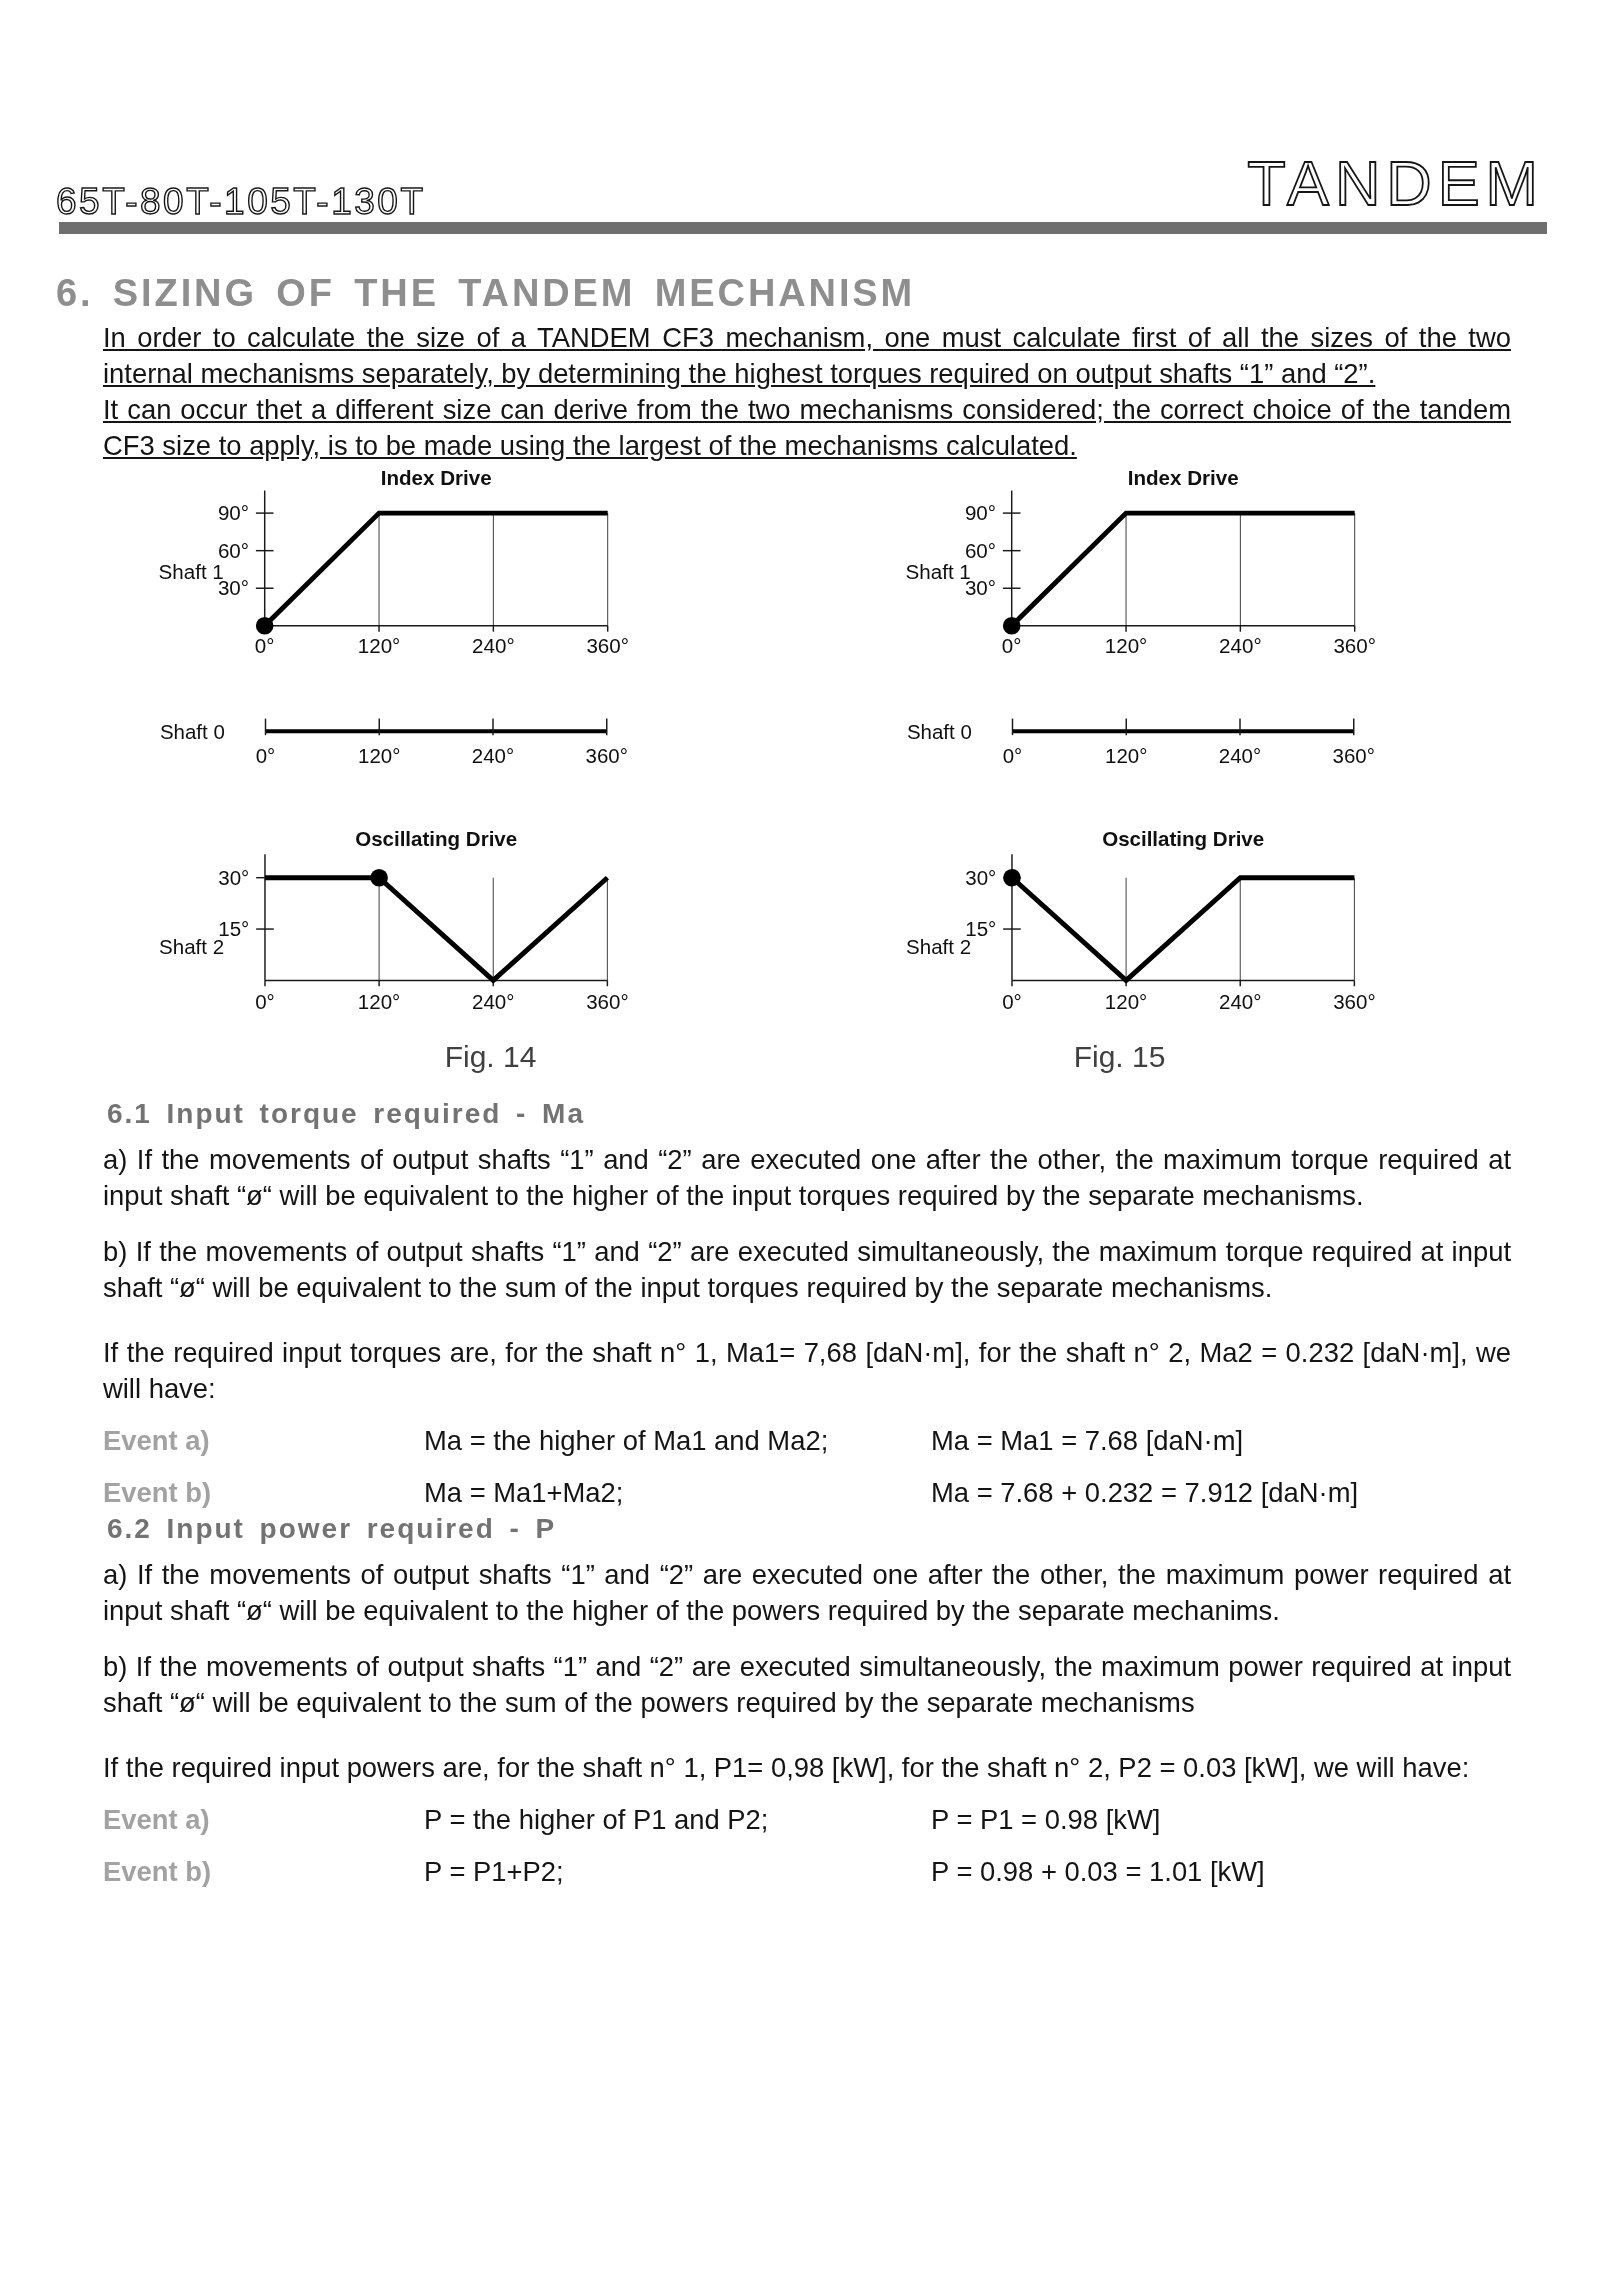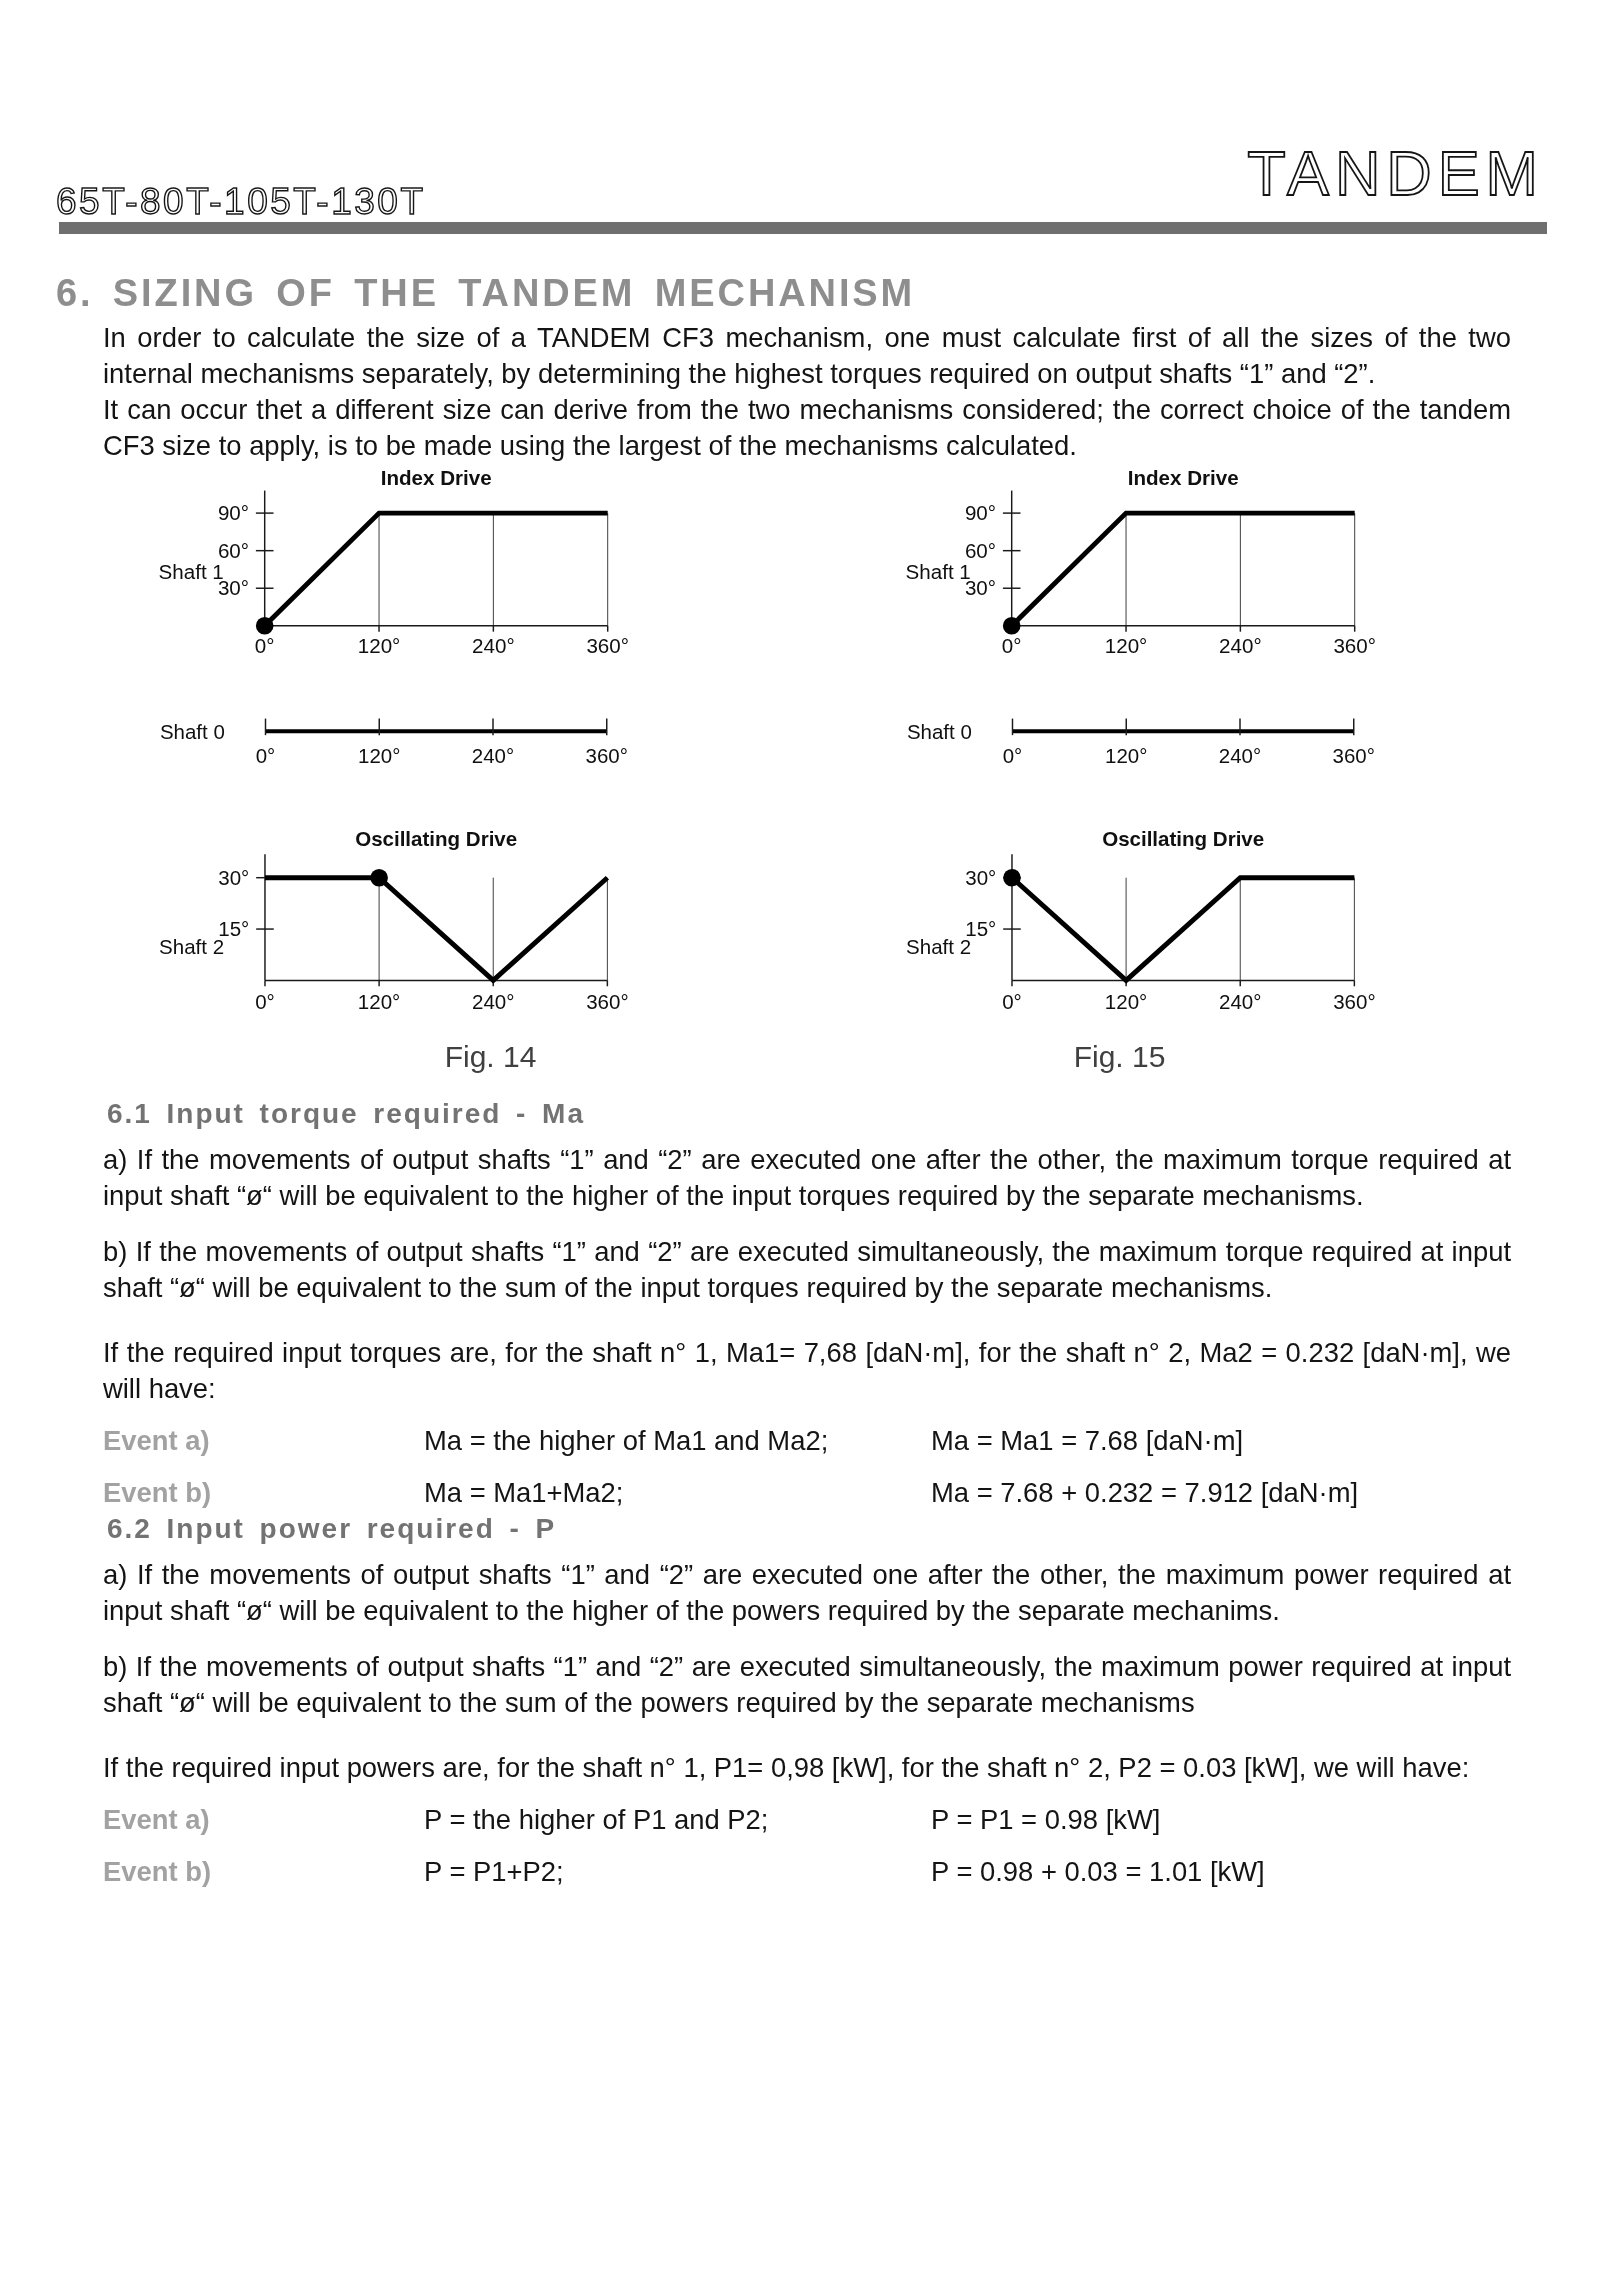--- a/index.html
+++ b/index.html
@@ -1,32 +1,32 @@
 <!DOCTYPE html>
 <html><head>
 <meta charset="utf-8">
 <style>
   html,body{margin:0;padding:0;background:#fff;}
   .page{position:relative;width:1620px;height:2128px;background:#ffffff;overflow:hidden;
         font-family:"Liberation Sans",sans-serif;color:#141414;}
 
   
   .model{position:absolute;left:56px;top:181px;font-size:37px;letter-spacing:2.5px;color:#151515;white-space:nowrap;}
-  .brand{position:absolute;right:76px;top:137px;font-size:63px;letter-spacing:5.9px;color:#151515;white-space:nowrap;}
+  .brand{position:absolute;right:76px;top:147px;font-size:63px;letter-spacing:5.9px;color:#151515;white-space:nowrap;}
   @supports (-webkit-text-stroke: 1px #000){
     .model{color:transparent;-webkit-text-stroke:1.4px #151515;}
     .brand{color:transparent;-webkit-text-stroke:1.8px #151515;}
   }
   .hrule{position:absolute;left:59px;top:222px;width:1488px;height:11.8px;background:#6f6f6f;}
 
   
   .sec6-title{position:absolute;left:56px;top:272px;font-size:38px;font-weight:bold;color:#8e8e8e;
               letter-spacing:2.9px;word-spacing:5.9px;white-space:nowrap;}
   .intro{position:absolute;left:103px;top:320px;width:1408px;font-size:27.4px;line-height:36px;}
-  .intro p{margin:0;text-align:justify;}
+  .intro p{margin:0;text-align:justify;text-decoration:underline;}
 
   
   .figure-col{position:absolute;top:469px;width:647px;height:598px;}
   .fig14{left:98px;} .fig15{left:845px;}
   .figure-col svg{position:absolute;left:0;}
   .index-svg{top:0;}
   .shaft0-svg{top:233px;}
   .osc-svg{top:350px;}
   .figcap{position:absolute;top:571px;width:451px;text-align:center;font-size:30px;color:#404040;}
   .fig14 .figcap{left:167px;}

